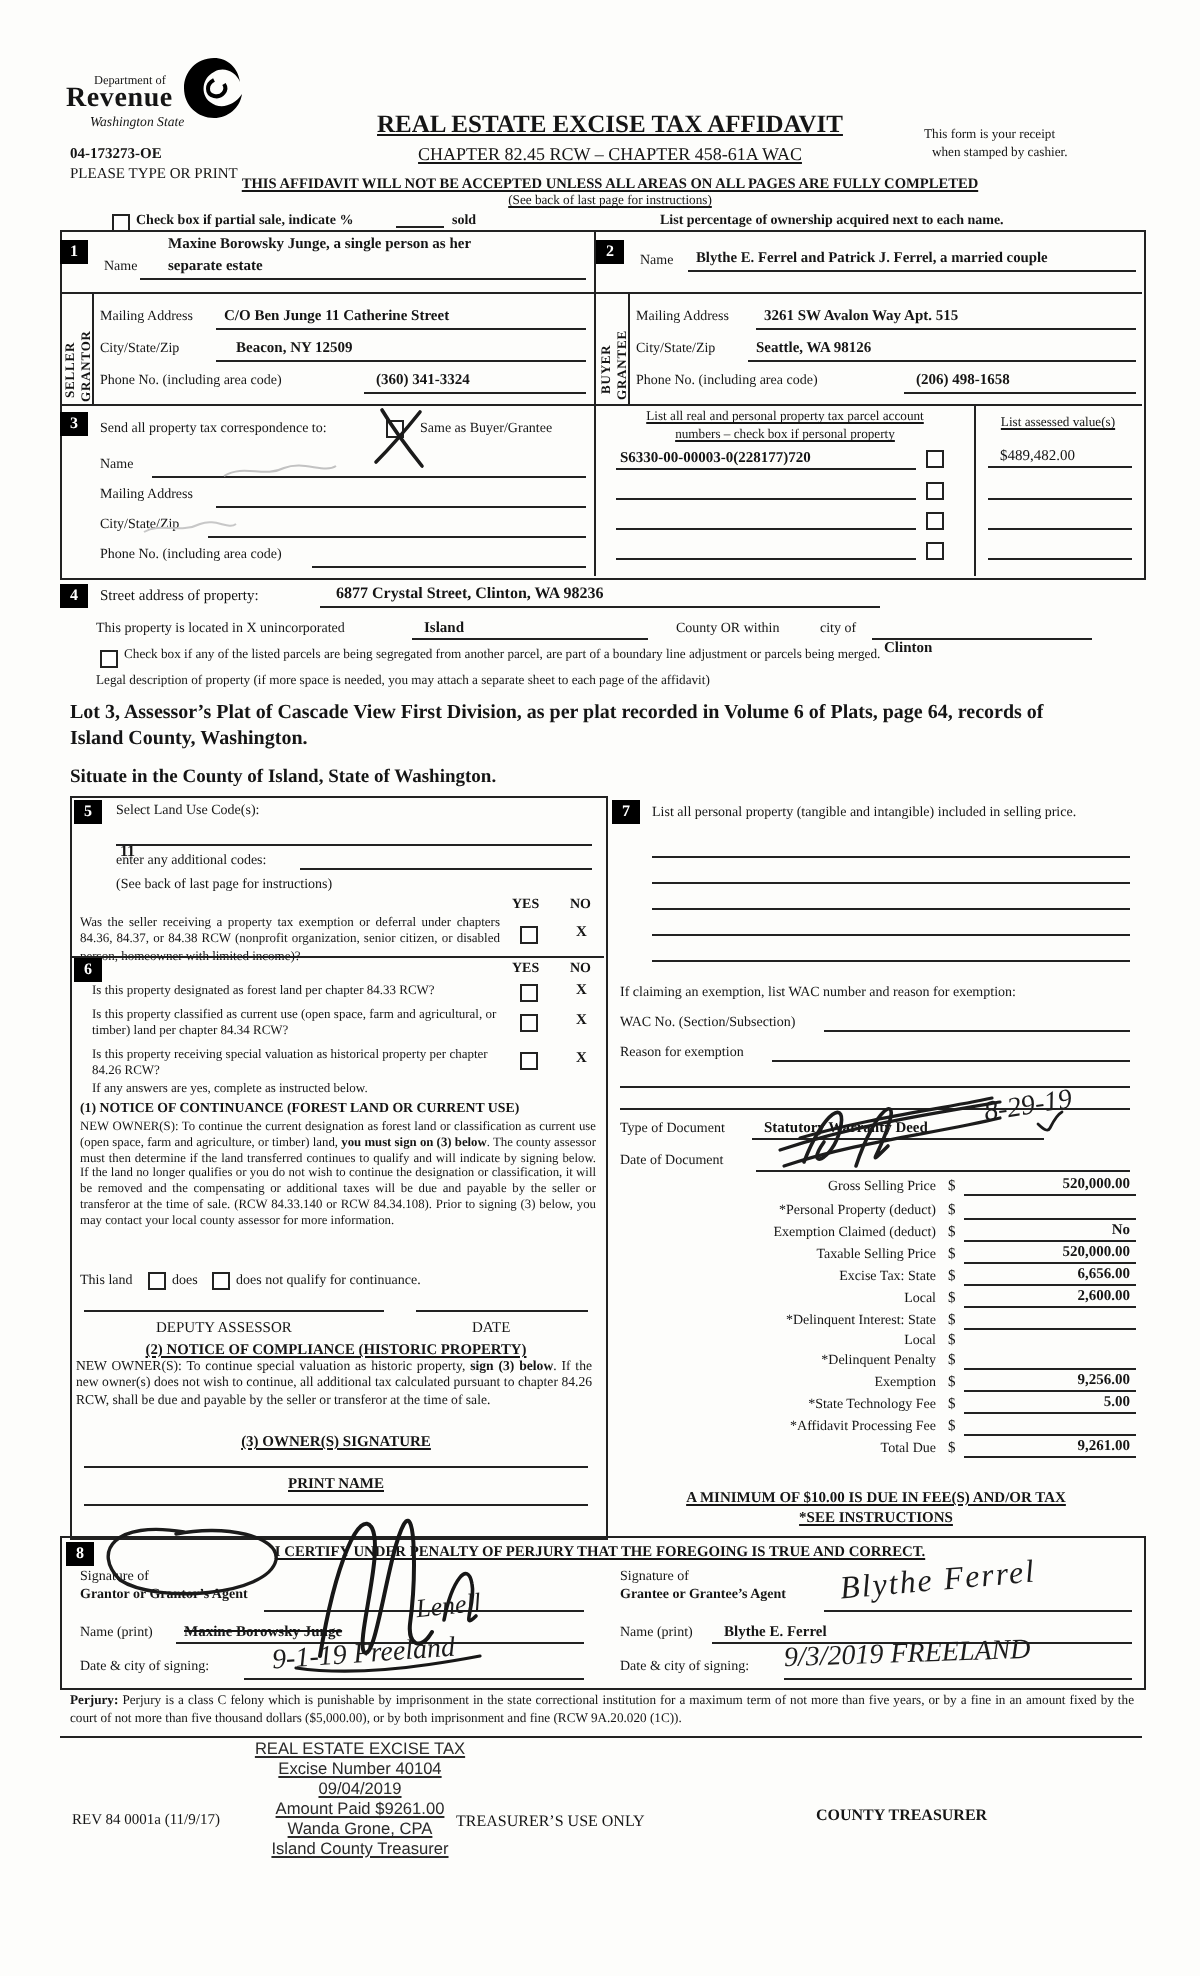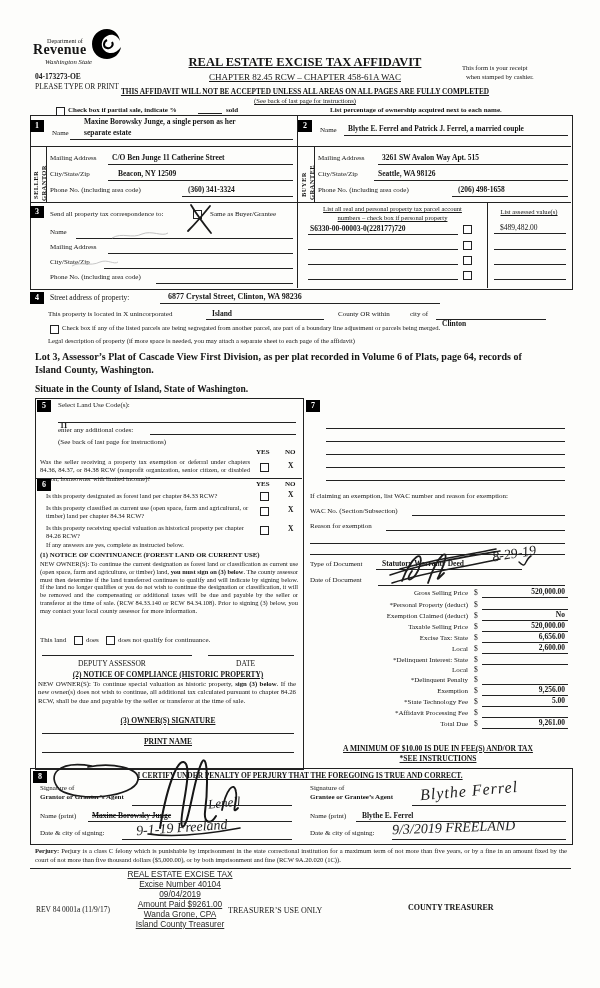--- a/index.html
+++ b/index.html
@@ -197,20 +197,21 @@
   <div class="abs fs75" style="left:236px;top:659px">DATE</div>
 
   <div class="abs b c" style="left:36px;top:670px;width:264px;font-size:7.4px">(2) NOTICE OF COMPLIANCE (HISTORIC PROPERTY)</div>
   <div class="wrap j" style="left:38px;top:680px;width:258px;font-size:6.8px;line-height:1.25"><span>NEW OWNER(S):  To continue special valuation as historic property, </span><span class="b">sign (3) below</span><span>.  If the new owner(s) does not wish to continue, all additional tax calculated pursuant to chapter 84.26 RCW, shall be due and payable by the seller or transferor at the time of sale.</span></div>
   <div class="abs b c fs75" style="left:36px;top:716px;width:264px">(3)  OWNER(S) SIGNATURE</div>
   <div class="hl" style="left:42px;top:733px;width:252px"></div>
   <div class="abs b c fs75" style="left:36px;top:737px;width:264px">PRINT NAME</div>
   <div class="hl" style="left:42px;top:752px;width:252px"></div>
 
   <div class="sec" style="left:306px;top:400px">7</div>
+  <div class="wrap" style="left:326px;top:401px;width:235px;font-size:7px;line-height:1.5">List all personal property (tangible and intangible) included in selling price.</div>
   <div class="hl" style="left:326px;top:428px;width:239px"></div>
   <div class="hl" style="left:326px;top:441px;width:239px"></div>
   <div class="hl" style="left:326px;top:454px;width:239px"></div>
   <div class="hl" style="left:326px;top:467px;width:239px"></div>
   <div class="hl" style="left:326px;top:480px;width:239px"></div>
 
   <div class="abs fs7" style="left:310px;top:492px">If claiming an exemption, list WAC number and reason for exemption:</div>
   <div class="abs fs7" style="left:310px;top:507px">WAC No. (Section/Subsection)</div>
   <div class="hl" style="left:412px;top:515px;width:153px"></div>
   <div class="abs fs7" style="left:310px;top:522px">Reason for exemption</div>

